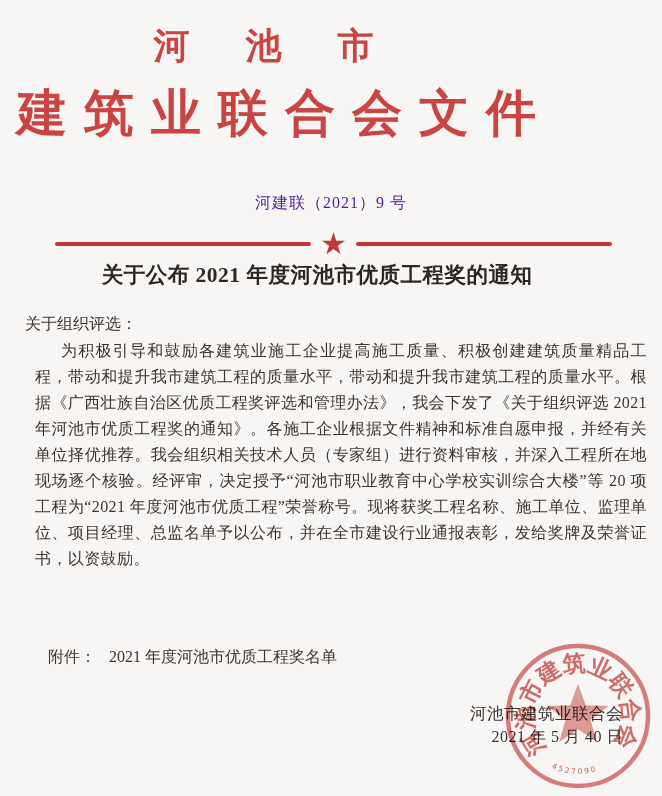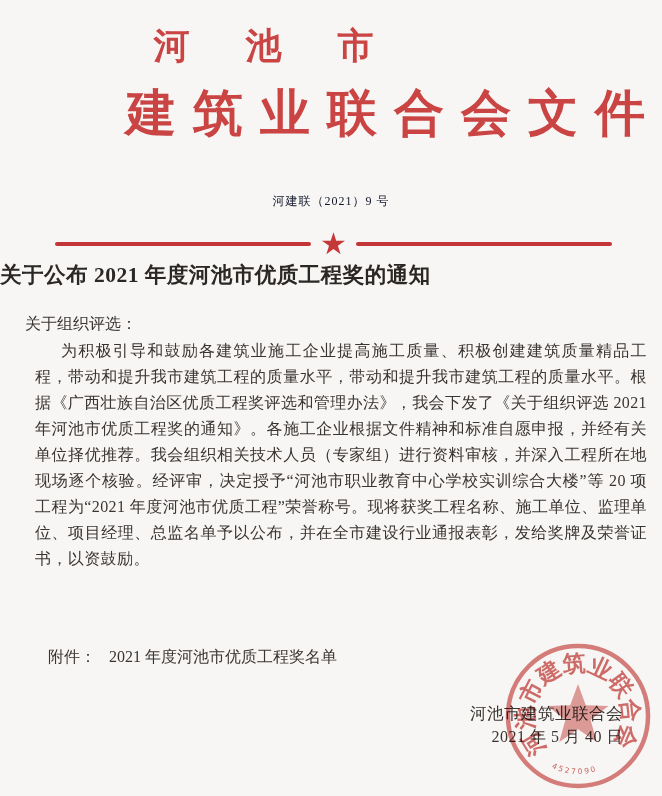--- a/index.html
+++ b/index.html
@@ -17,30 +17,30 @@
   
   .city-name {
     top: 22px; left: 0; width: 527px;
     text-align: center;
     font-size: 36px; font-weight: bold;
     letter-spacing: 10px; padding-left: 10px;
     color: #c94442;
   }
   .org-title {
     top: 80px; left: 0; width: 662px;
-    text-align: right;
+    text-align: left;
     font-size: 50px; font-weight: bold;
     letter-spacing: 17px; padding-left: 17px;
     color: #c94442;
   }
   .doc-number {
     top: 193px; left: 0; width: 662px;
     text-align: center;
-    font-size: 12px; letter-spacing: 1px;
-    color: #0f172a;
+    font-size: 16px; letter-spacing: 1px;
+    color: #4c1d95;
   }
 
   
   .red-rule {
     top: 229px; left: 55px; right: 50px;
     display: flex; align-items: center;
     height: 30px;
   }
   .red-rule .seg {
     flex: 1; height: 4px;
@@ -48,21 +48,21 @@
   }
   .red-rule .star {
     color: #c5383a; font-size: 30px; line-height: 30px;
     margin: 0 9px;
     font-family: "DejaVu Sans", sans-serif;
   }
 
   
   .notice-title {
     top: 260px; left: 0; width: 662px;
-    padding-right: 28px;
+    text-align: center; padding-right: 28px;
     font-size: 21.5px; font-weight: 600;
     letter-spacing: 0.5px;
     color: #2b2724;
   }
   .salutation {
     top: 314px; left: 25px;
     font-size: 16px; color: #3b3531;
   }
   .body-text {
     top: 338px; left: 35px; width: 612px;

